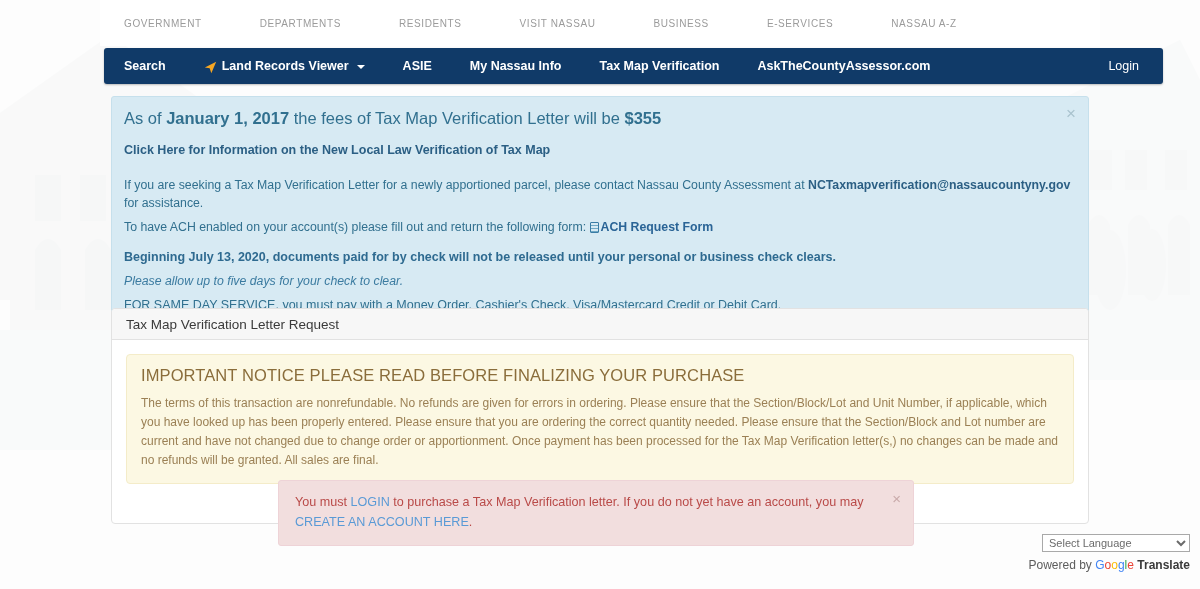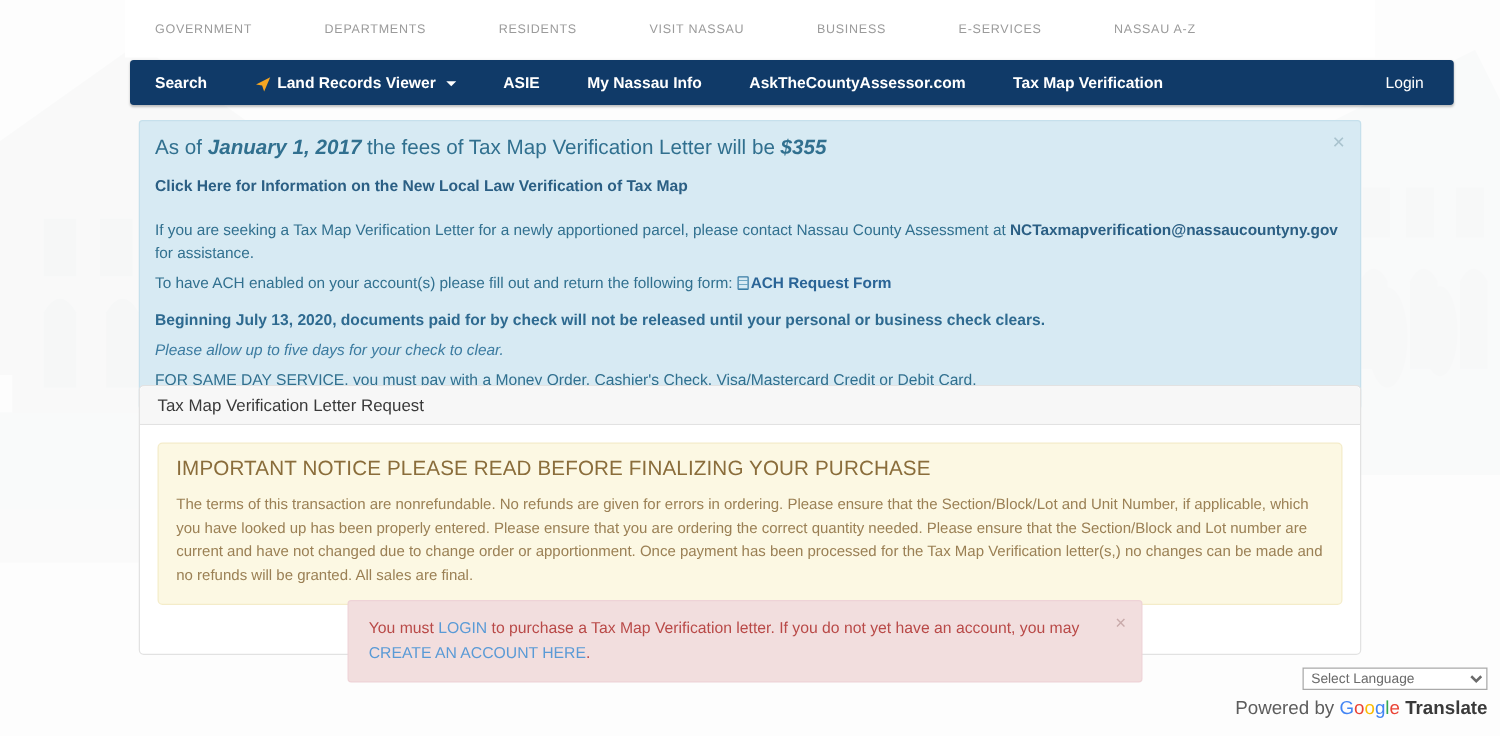--- a/index.html
+++ b/index.html
@@ -104,21 +104,21 @@
     top: 96px; left: 111px;
     width: 978px;
     background: #d7eaf3;
     border: 1px solid #c6e0ec;
     border-radius: 3px;
     padding: 10px 16px 14px 12px;
     color: #31708f;
   }
   .alert-info .line { margin: 0 0 6px 0; line-height: 1.45; }
   .ai-head { font-size: 16.5px; color: #31708f; margin-bottom: 9px !important; }
-  .ai-head b { font-weight: bold; font-style: italic; }
+  .ai-head b { font-weight: bold; }
   .ai-link-bold {
     font-size: 12.5px; font-weight: bold; color: #2b5f84;
     text-decoration: none; cursor: pointer; display: inline-block;
     margin-bottom: 20px;
   }
   .ai-body { font-size: 12.3px; }
   .ai-body b { font-weight: bold; color: #2b5f84; }
   .ai-bold-line { font-size: 12.5px; font-weight: bold; color: #2e6a90; margin-top: 12px !important; }
   .ai-italic { font-size: 12.3px; font-style: italic; color: #3b7ba0; }
   .ai-strong-line { font-size: 12.5px; color: #31708f; }
@@ -239,21 +239,21 @@
     font-family: "Liberation Sans", sans-serif;
     color: #6b6b6b;
     border: 1px solid #a9a9a9;
     background: #ffffff;
     padding: 0 2px;
     border-radius: 0;
     cursor: pointer;
   }
   .powered {
     margin-top: 6px;
-    font-size: 15px;
+    font-size: 12px;
     color: #5c5c5c;
     white-space: nowrap;
   }
   .g-blue { color:#4285F4; } .g-red { color:#EA4335; }
   .g-yellow { color:#FBBC05; } .g-green { color:#34A853; }
   .g-word { font-weight: normal; }
   .translate-word { font-weight: bold; color:#3a3a3a; }
 </style>
 </head>
 <body>
@@ -323,24 +323,24 @@
       <span>Land Records Viewer</span>
       <span class="caret-down"></span>
     </a>
     <a class="blue-nav-item">
       <span>ASIE</span>
     </a>
     <a class="blue-nav-item">
       <span>My Nassau Info</span>
     </a>
     <a class="blue-nav-item">
+      <span>Tax Map Verification</span>
+    </a>
+    <a class="blue-nav-item">
       <span>AskTheCountyAssessor.com</span>
-    </a>
-    <a class="blue-nav-item">
-      <span>Tax Map Verification</span>
     </a>
     <span class="blue-nav-spacer"></span>
     <a class="blue-nav-item login-item">
       <span>Login</span>
     </a>
   </nav>
 
   <div class="alert-info">
     <span class="alert-close">×</span>
 

